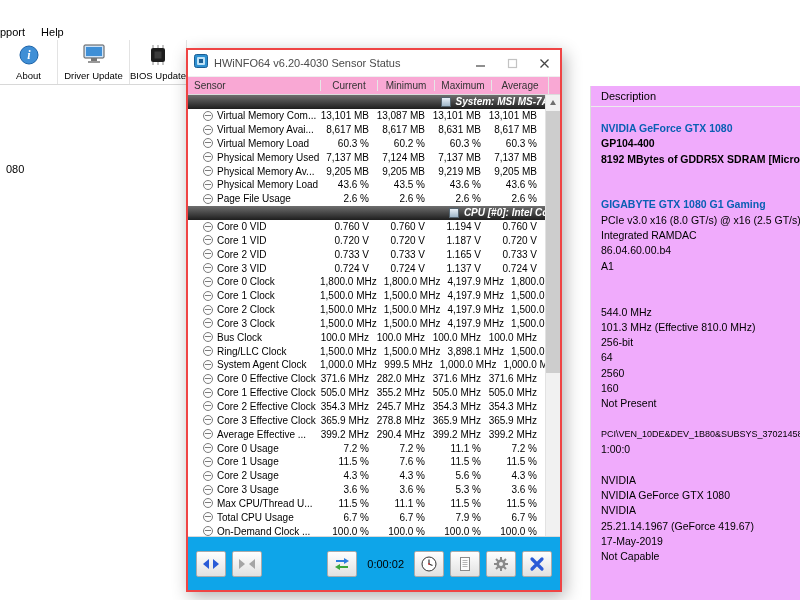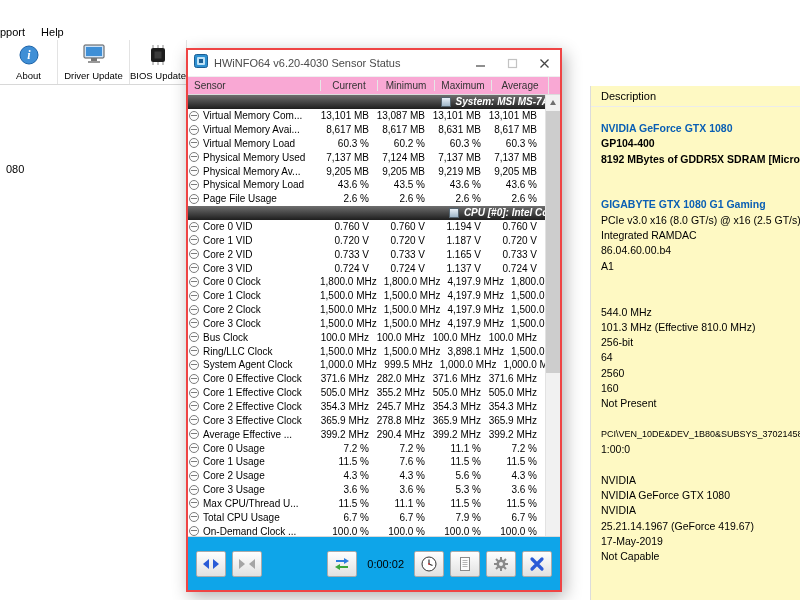--- a/index.html
+++ b/index.html
@@ -8,40 +8,40 @@
     background:#ffffff;font-family:"Liberation Sans",sans-serif;color:#000;
   }
   
   .menu-bar{position:absolute;top:24px;left:0;height:16px;display:flex;gap:16px;font-size:11px;align-items:center;}
   .menu-item{cursor:default;}
   .top-toolbar{position:absolute;top:40px;left:0;width:187px;height:44px;border-bottom:1px solid #d8d8d8;display:flex;background:#fff;}
   .tool-item{display:flex;flex-direction:column;align-items:center;justify-content:center;gap:2px;border-right:1px solid #e3e3e3;font-size:9.5px;box-sizing:border-box;}
   .tool-item.w1{width:58px}.tool-item.w2{width:72px}.tool-item.w3{flex:1}
   .bg-text{position:absolute;left:0;top:163px;font-size:11px;padding-left:6px;}
   
-  .desc-panel{position:absolute;left:590px;top:86px;right:0;bottom:0;border-left:1px solid #dcdcdc;background:#fef9c3;}
+  .desc-panel{position:absolute;left:590px;top:86px;right:0;bottom:0;border-left:1px solid #dcdcdc;background:#f0abfc;}
   .desc-header{height:20px;line-height:20px;padding-left:10px;font-size:11px;border-bottom:1px solid #ececec;}
   .desc-body{padding:14px 0 0 10px;}
   .dline{height:15.3px;line-height:15.3px;font-size:10.5px;white-space:nowrap;overflow:hidden;}
   .dline.link{color:#0a5fb4;font-weight:bold;}
   .dline.bold{font-weight:bold;}
   .dline.small{font-size:9px;}
   
   .hw-window{position:absolute;left:186px;top:48px;width:376px;height:544px;background:#fff;
     border:2px solid #ef4444;box-shadow:3px 5px 16px rgba(0,0,0,.3);box-sizing:border-box;}
   .titlebar{height:26px;display:flex;align-items:center;padding-left:6px;}
   .title-text{font-size:11px;color:#4a4a4a;margin-left:6px;flex:1;white-space:nowrap;overflow:hidden;}
   .win-btn{width:32px;height:26px;display:flex;align-items:center;justify-content:center;}
   .col-header{height:17px;display:flex;border-top:1px solid #efefef;border-bottom:1px solid #dcdcdc;font-size:10px;color:#333;align-items:center;background:#f9a8d4;}
   .ch-sensor{flex:0 0 132px;padding-left:6px;box-sizing:border-box;}
   .ch-val{flex:0 0 56px;text-align:center;border-left:1px solid #e6e6e6;}
   .ch-fill{flex:1;border-left:1px solid #e6e6e6;height:100%;}
   .table-body{position:relative;height:457px;overflow:hidden;}
   .trow{height:13.85px;display:flex;align-items:center;font-size:10px;}
-  .cell-sensor{flex:0 0 132px;display:flex;align-items:center;overflow:hidden;white-space:nowrap;padding-left:1px;box-sizing:border-box;}
+  .cell-sensor{flex:0 0 132px;display:flex;align-items:center;overflow:hidden;white-space:nowrap;padding-left:15px;box-sizing:border-box;}
   .gauge{width:8px;height:8px;border:1px solid #7c7c7c;border-radius:50%;margin-right:4px;position:relative;flex:none;background:#fdfdfd;}
   .gauge::after{content:"";position:absolute;left:1px;right:1px;top:3px;height:1px;background:#7c7c7c;}
   .cell-val{flex:0 0 56px;text-align:right;padding-right:7px;box-sizing:border-box;white-space:nowrap;}
   .trow.group{background:linear-gradient(#6e6e6e,#1e1e1e);color:#fff;font-style:italic;font-weight:bold;justify-content:flex-end;}
   .group-icon{width:8px;height:8px;background:linear-gradient(#eaf1f8,#9fb6c8);border:1px solid #55646f;margin:0 5px 0 3px;flex:none;}
   
   .vscroll{position:absolute;right:0;top:0;width:15px;height:457px;background:#f1f1f1;border-left:1px solid #e2e2e2;box-sizing:border-box;}
   .sb-btn{position:absolute;left:0;right:0;height:15px;display:flex;align-items:center;justify-content:center;}
   .sb-btn.up{top:0}.sb-btn.down{bottom:0}
   .tri-up{width:0;height:0;border-left:3.5px solid transparent;border-right:3.5px solid transparent;border-bottom:5px solid #6f6f6f;}

